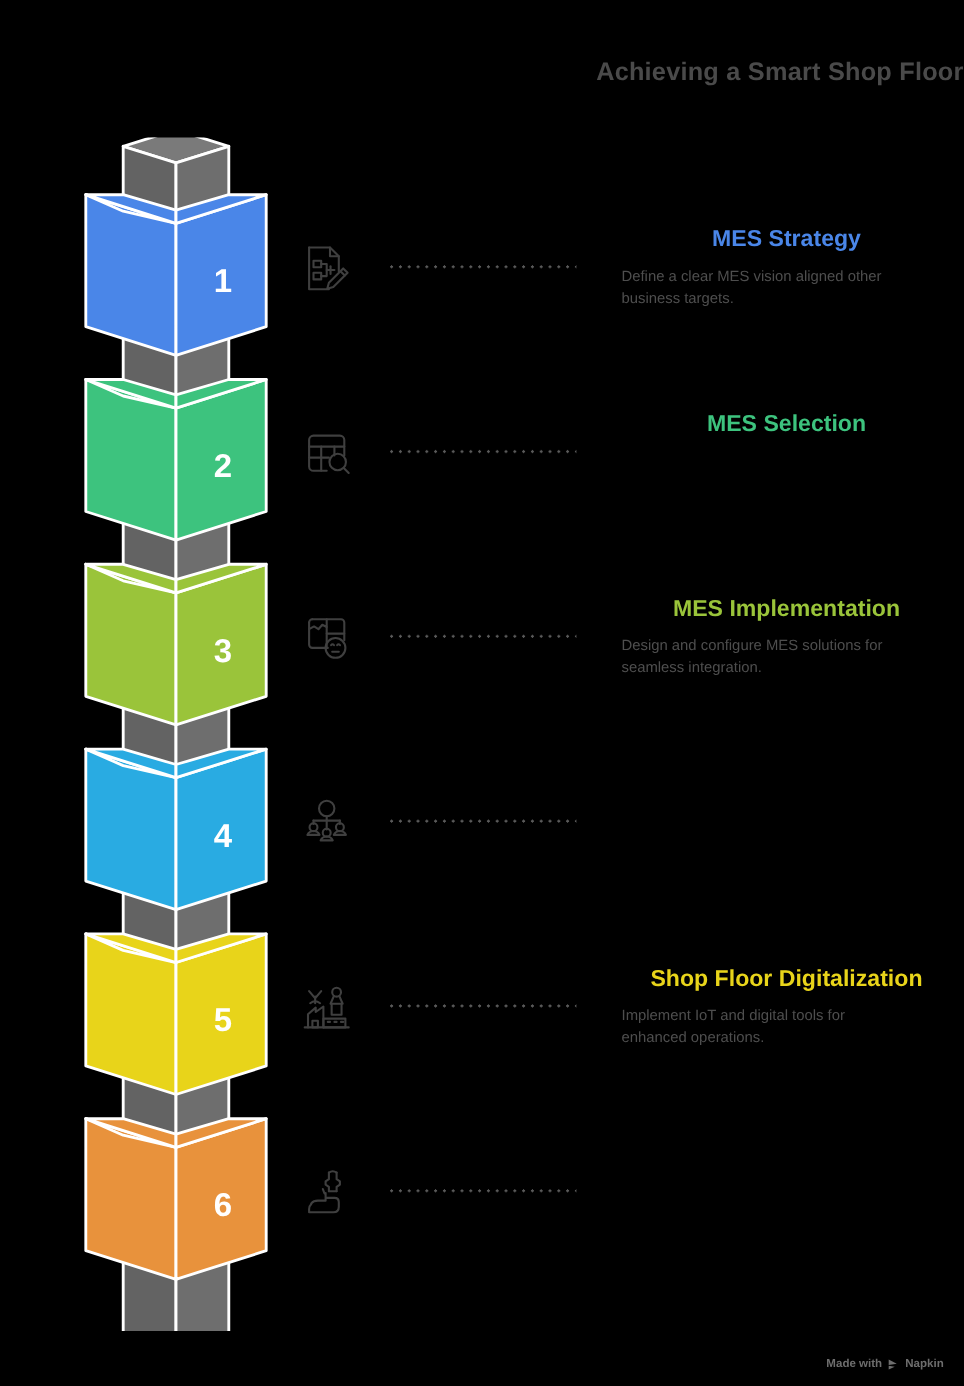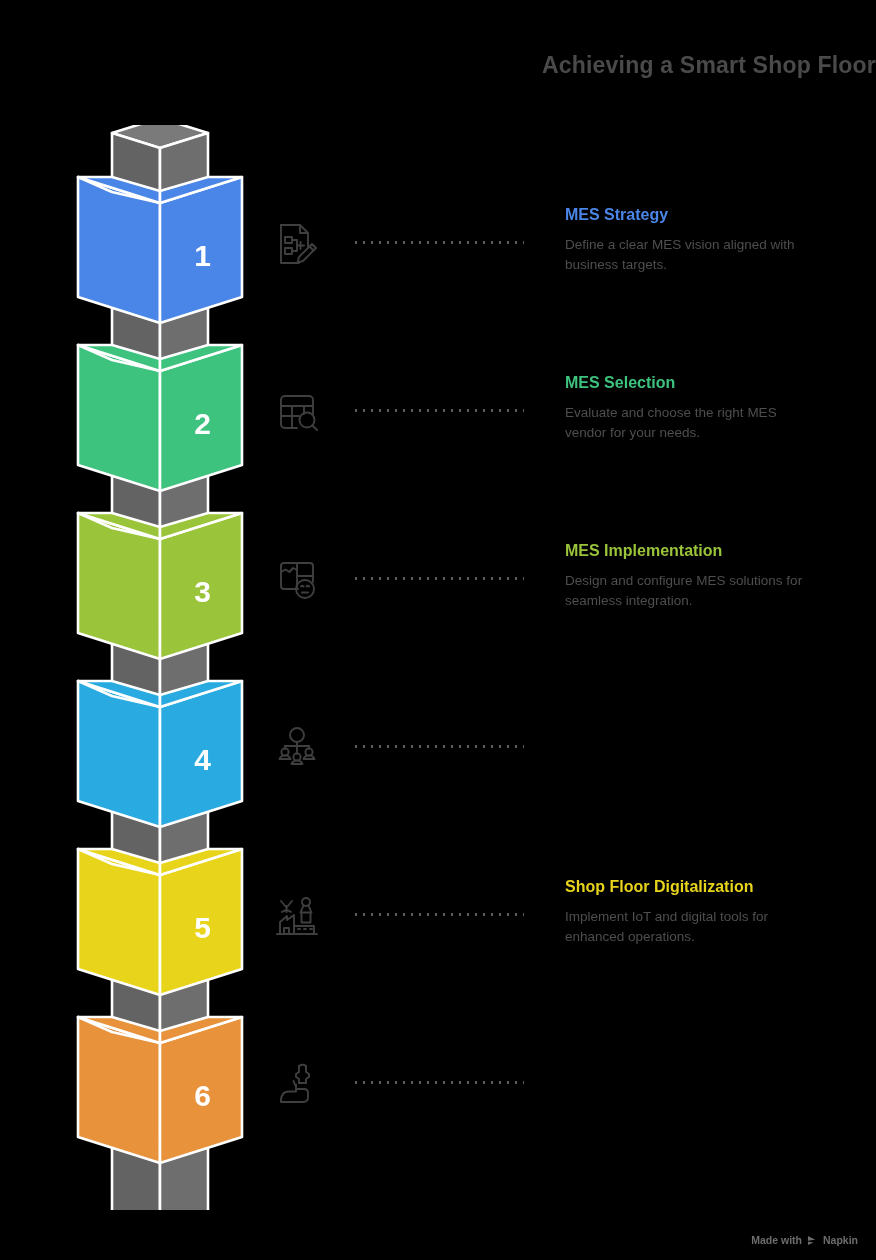--- a/index.html
+++ b/index.html
@@ -59,24 +59,25 @@
     background-repeat: repeat-x;
     background-position: 0 center;
   }
   .row-text {
     position: absolute;
     left: 303px;
     top: -8px;
     width: 300px;
   }
   .row-heading {
-    font-size: 16px;
+    font-size: 21px;
     font-weight: bold;
     line-height: 1.2;
     margin-bottom: 11px;
+    text-align: center;
   }
   .row-body {
     font-size: 13.5px;
     font-weight: normal;
     line-height: 1.45;
     color: #4e4e4e;
     max-width: 240px;
   }
 
   
@@ -164,41 +165,40 @@
         <path d="M19 20 h5 v11 h-5"></path>
           <path d="M24 25.5 h7"></path>
           <path d="M27.5 22 v7"></path>
         <path d="M39 24 l4 4 -13 13 -5.5 1.5 1.5 -5.5 z"></path>
         <path d="M36.5 26.5 l4 4"></path>
       </svg>
     </div>
     <div class="row-dots"></div>
     <div class="row-text">
       <div class="row-heading" style="color:#4a86e8">MES Strategy</div>
-      <div class="row-body">Define a clear MES vision aligned with business targets.</div>
+      <div class="row-body">Define a clear MES vision aligned other business targets.</div>
     </div>
   </div>
 
   <div class="row" style="top:381px">
     <div class="row-icon">
       <svg width="48" height="48" viewBox="0 0 48 48" fill="none" stroke="#3f3f3f" stroke-width="1.9" stroke-linecap="round" stroke-linejoin="round">
         <path d="M8 12 a4 4 0 0 1 4-4 h24 a4 4 0 0 1 4 4 v6 h-32 z"></path>
         <path d="M8 18 v18 a4 4 0 0 0 4 4 h12"></path>
         <path d="M40 18 v8"></path>
         <path d="M8 28 h18"></path>
           <path d="M19 18 v22"></path>
           <path d="M31 18 v8"></path>
         <circle cx="34" cy="32" r="7.5"></circle>
         <path d="M39.5 37.5 L44 42"></path>
       </svg>
     </div>
     <div class="row-dots"></div>
     <div class="row-text">
       <div class="row-heading" style="color:#3dc37e">MES Selection</div>
-      <div class="row-body">Evaluate and choose the right MES vendor for your needs.</div>
     </div>
   </div>
 
   <div class="row" style="top:549px">
     <div class="row-icon">
       <svg width="48" height="48" viewBox="0 0 48 48" fill="none" stroke="#3f3f3f" stroke-width="1.9" stroke-linecap="round" stroke-linejoin="round">
         <path d="M11 7 h26 a3 3 0 0 1 3 3 v16"></path>
         <path d="M8 10 a3 3 0 0 1 3 -3"></path>
         <path d="M8 10 v20 a3 3 0 0 0 3 3 h14"></path>
         <path d="M24 7 v7 l-4 -2 -3.5 4 -4 -2.5 -4.5 2.5"></path>

